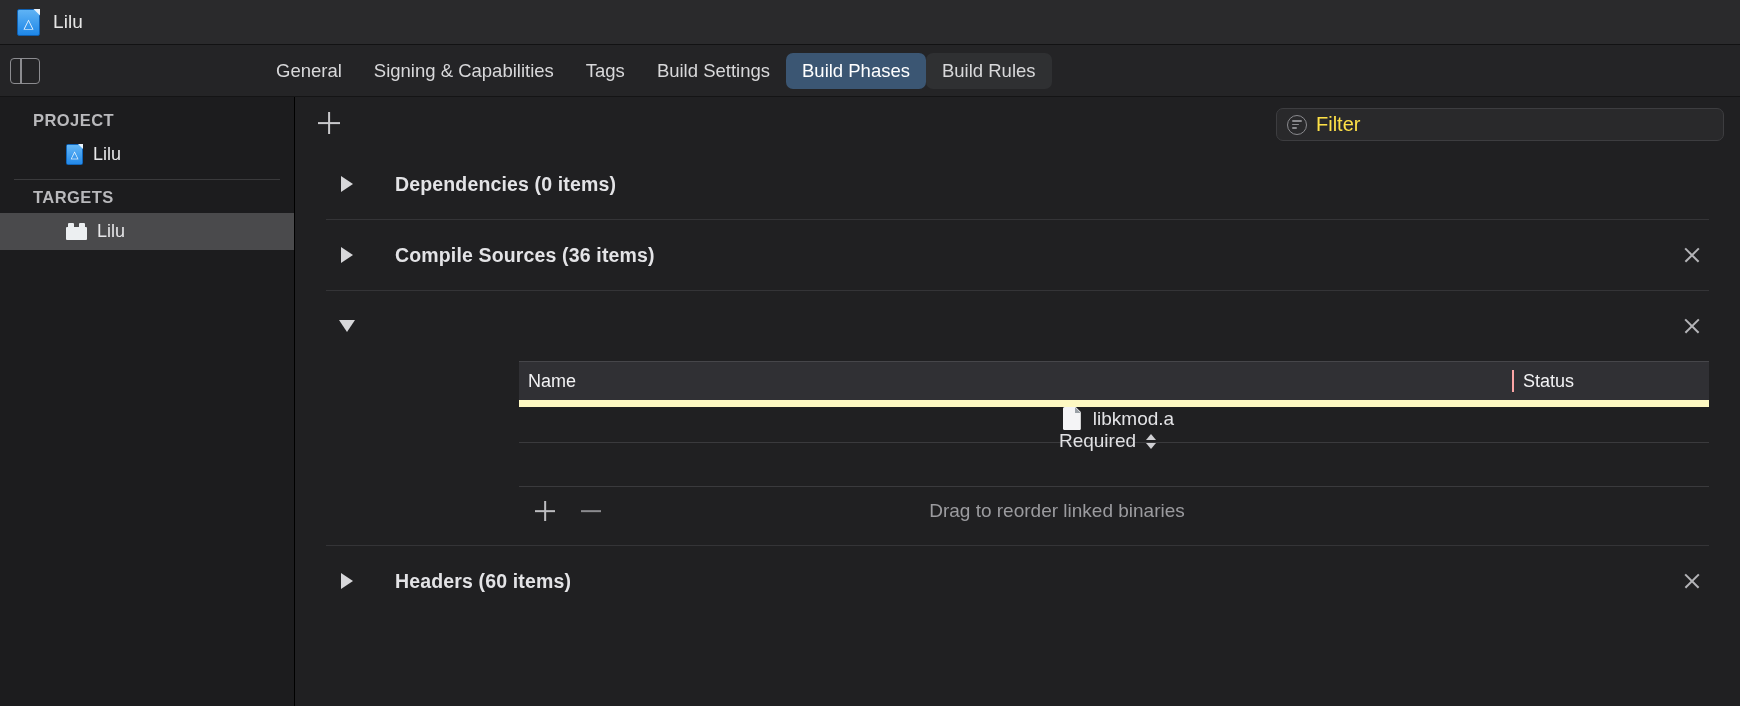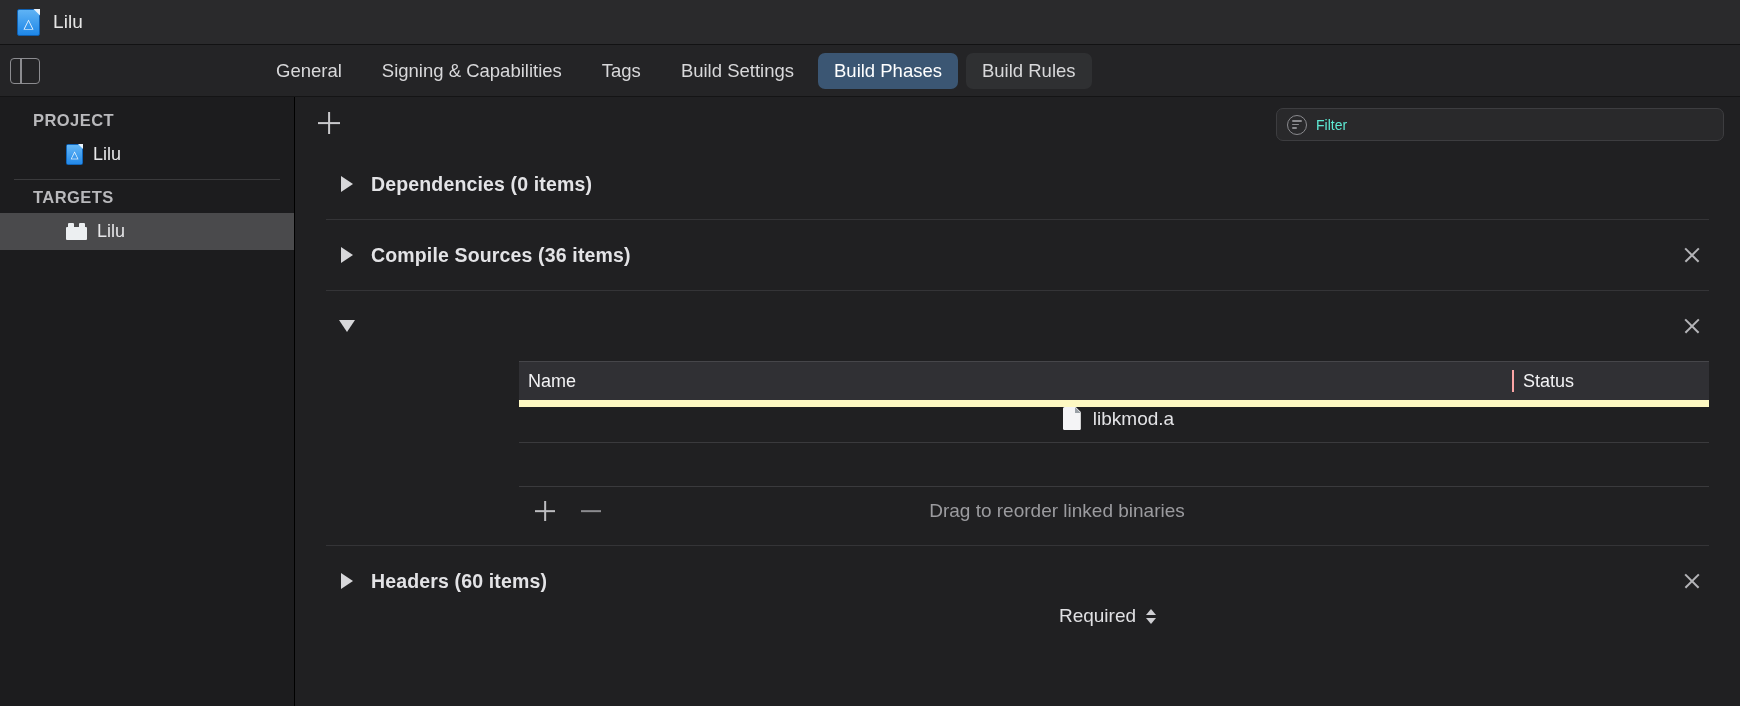--- a/index.html
+++ b/index.html
@@ -85,21 +85,21 @@
   .sidebar-toggle::after {
     content: "";
     position: absolute;
     left: 9px; top: 0; bottom: 0;
     width: 1.6px;
     background: #8c8c90;
   }
   .tabs {
     display: flex;
     align-items: center;
-    gap: 8px;
+    gap: 0px;
     margin-left: 220px;
   }
   .tab {
     font-size: 18.5px;
     color: #d8d8da;
     padding: 7px 16px;
     border-radius: 7px;
     white-space: nowrap;
     cursor: default;
     font-weight: 400;
@@ -246,41 +246,42 @@
     left: 3.5px;
     height: 1.7px;
     background: #8a8a8e;
     border-radius: 1px;
   }
   .filter-icon i:nth-child(1) { top: 4.6px;  width: 10px; }
   .filter-icon i:nth-child(2) { top: 8.0px;  width: 7.5px; }
   .filter-icon i:nth-child(3) { top: 11.4px; width: 5px; }
   .filter-placeholder {
     margin-left: 9px;
-    font-size: 14px;
-    color: #5eead4;
+    font-size: 20px;
+    color: #fde047;
   }
 
   
   .phase-list {
     flex: 1 1 auto;
     overflow: hidden;
     padding: 0 31px 0 31px;
   }
   .phase {
     border-top: 1px solid #343437;
   }
   .phase:first-child { border-top: none; }
 
   .phase-head {
     display: flex;
     align-items: center;
     height: 70px;
     position: relative;
     cursor: default;
+    gap: 24px;
   }
   .disclosure {
     width: 0; height: 0;
     margin-left: 15px;
     flex: 0 0 0;
     border-style: solid;
   }
   .disclosure.collapsed {
     border-width: 8px 0 8px 12px;
     border-color: transparent transparent transparent #d7d7da;
@@ -369,21 +370,21 @@
     clip-path: polygon(0 0, 100% 100%, 0 100%);
   }
   .row-label {
     margin-left: 12px;
     font-size: 19px;
     color: #e3e3e6;
   }
   .row-status {
     flex: 0 0 197px;
     display: flex;
-    align-items: flex-end;
+    align-items: flex-start;
     justify-content: flex-end;
     padding-right: 33px;
     position: relative;
   }
   .status-text {
     font-size: 19px;
     color: #e0e0e3;
   }
   .stepper {
     position: absolute;

